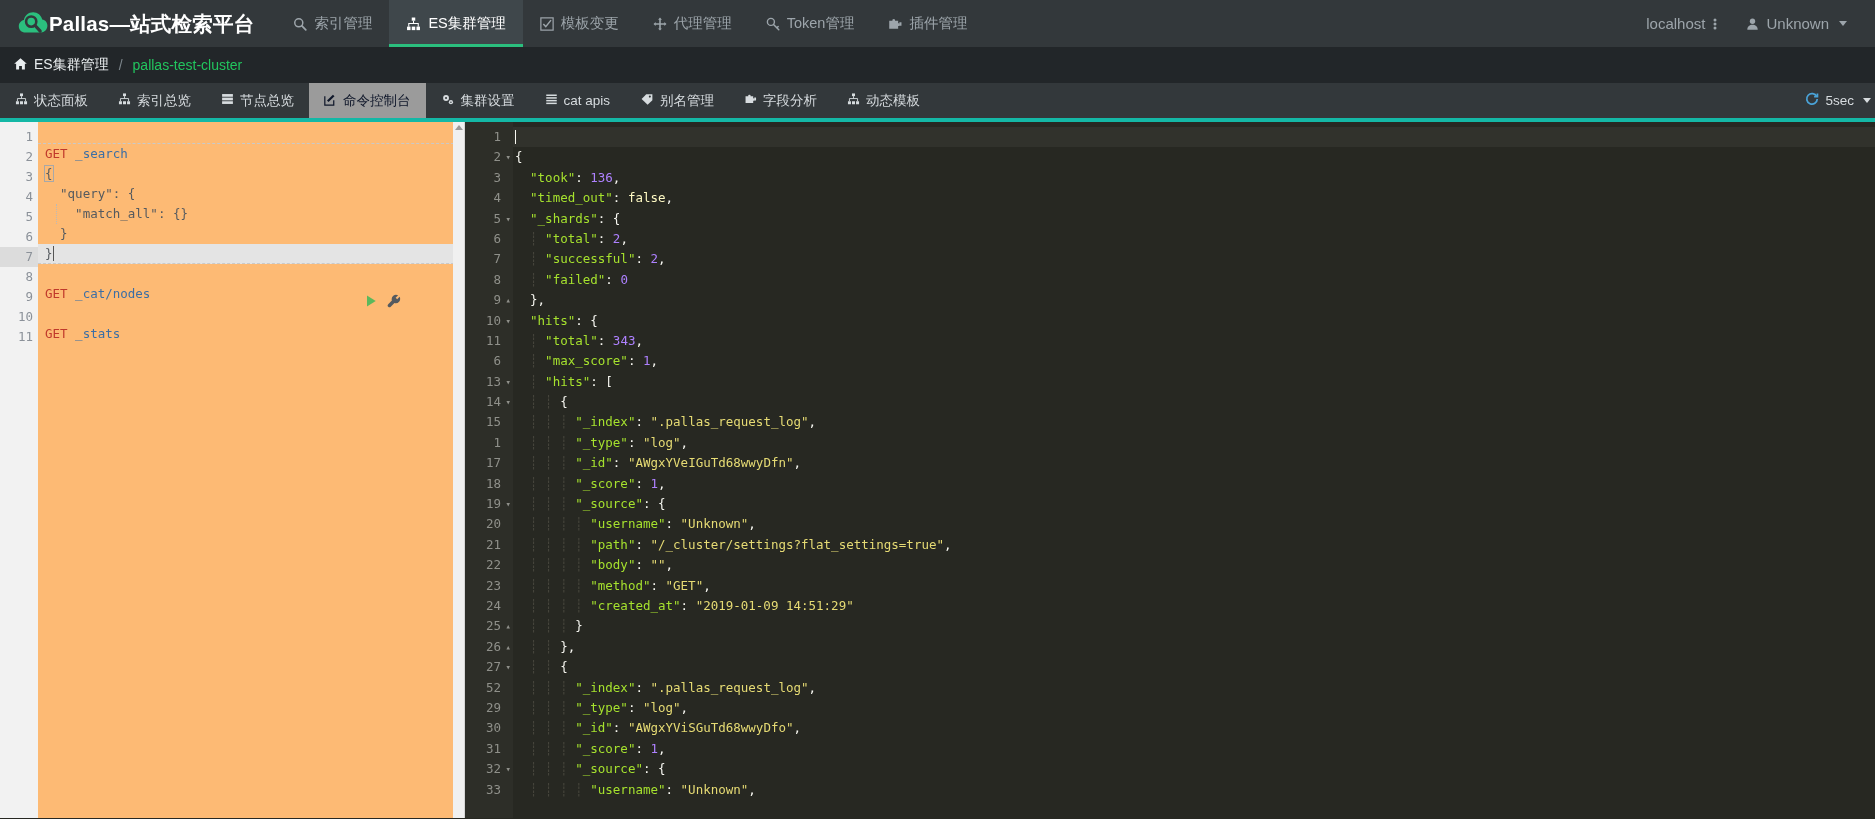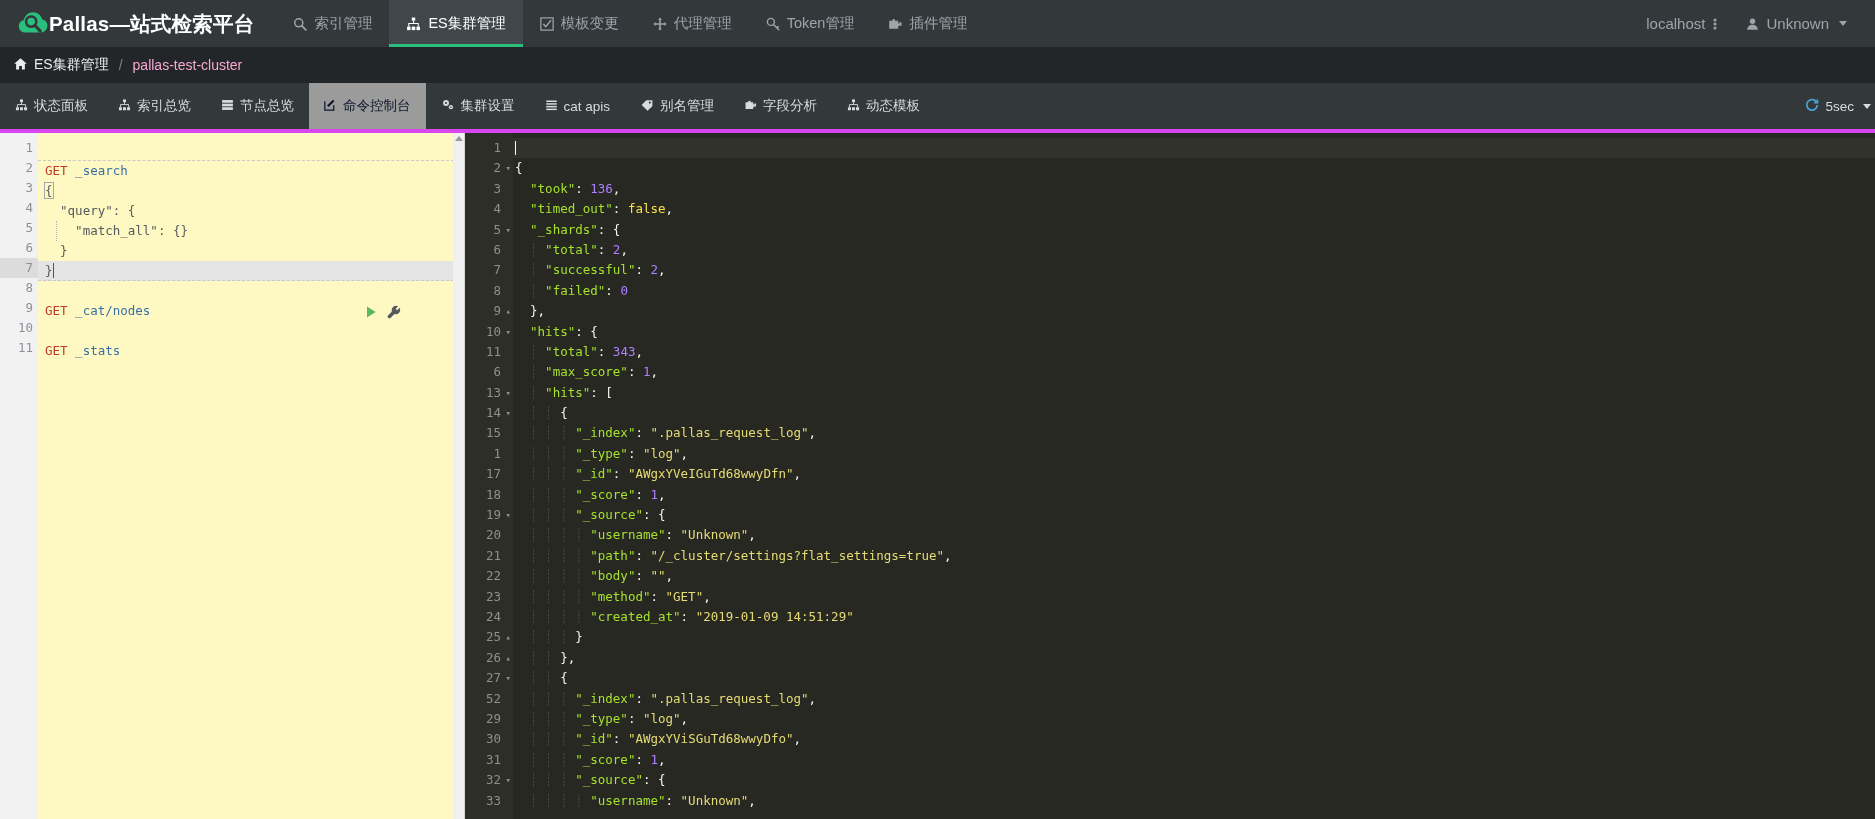--- a/index.html
+++ b/index.html
@@ -65,29 +65,29 @@
     height: 36px;
     background: #222629;
     display: flex; align-items: center;
     padding-left: 13px;
     gap: 8px;
     color: #b9c0c5;
     font-size: 14px;
   }
   .crumb-home { color: #e9edef; display: flex; align-items: center; gap: 6px; }
   .crumb-sep { color: #7d868c; padding: 0 2px; }
-  .crumb-current { color: #f9a8d4; }
+  .crumb-current { color: #22c55e; }
 
   
   .tabs-bar {
-    height: 50px;
+    height: 39px;
     background: #33383b;
     display: flex;
     align-items: stretch;
-    border-bottom: 4px solid #d946ef;
+    border-bottom: 4px solid #14b8a6;
     position: relative;
   }
   .tab {
     display: flex; align-items: center; gap: 6px;
     color: #d7dcdf;
     font-size: 13.5px;
     padding: 0 15px;
     white-space: nowrap;
     cursor: pointer;
   }
@@ -143,24 +143,24 @@
     position: relative;
   }
   .gutter .gl.cur { background: #dcdcdc; }
   .fold {
     position: absolute; right: -9px; top: 0;
     width: 9px; line-height: 20px; font-size: 9px; color: #8b9199;
   }
   .code-area {
     flex: 1 1 auto;
     position: relative;
-    background: #fef9c3;
+    background: #fdba74;
     font-family: "DejaVu Sans Mono", "Liberation Mono", monospace;
     font-size: 12.5px;
-    padding-top: 8px;
+    padding-top: 2px;
     overflow: hidden;
   }
   .code-area .cl {
     height: 20px; line-height: 20px;
     padding-left: 7px;
     white-space: pre;
     position: relative;
   }
   .code-area .cl.cur { background: #e4e4e4; }
   .dashed-bot::after {
@@ -233,21 +233,21 @@
   }
   .r-code .cl {
     height: 20.4px; line-height: 20.4px;
     padding-left: 2px;
     white-space: pre;
   }
   .r-code .cl.cur { background: #31322c; }
   .j-key   { color: #a6e22e; }
   .j-str   { color: #e6db74; }
   .j-num   { color: #ae81ff; }
-  .j-bool  { color: #fde047; }
+  .j-bool  { color: #fef9c3; }
   .j-punct { color: #f8f8f2; }
   .j-guide { color: #49483e; }
   .r-caret {
     display: inline-block; width: 1px; height: 14px;
     background: #f8f8f2; vertical-align: -3px;
   }
 
   
   .bottom-strip { height: 40px; background: #272822; }
 </style>

